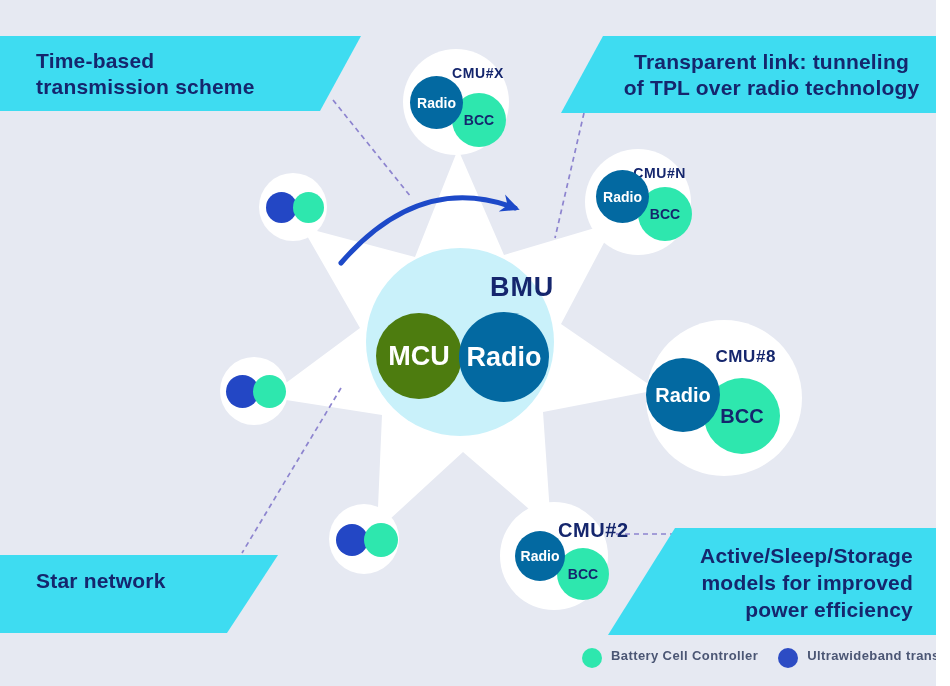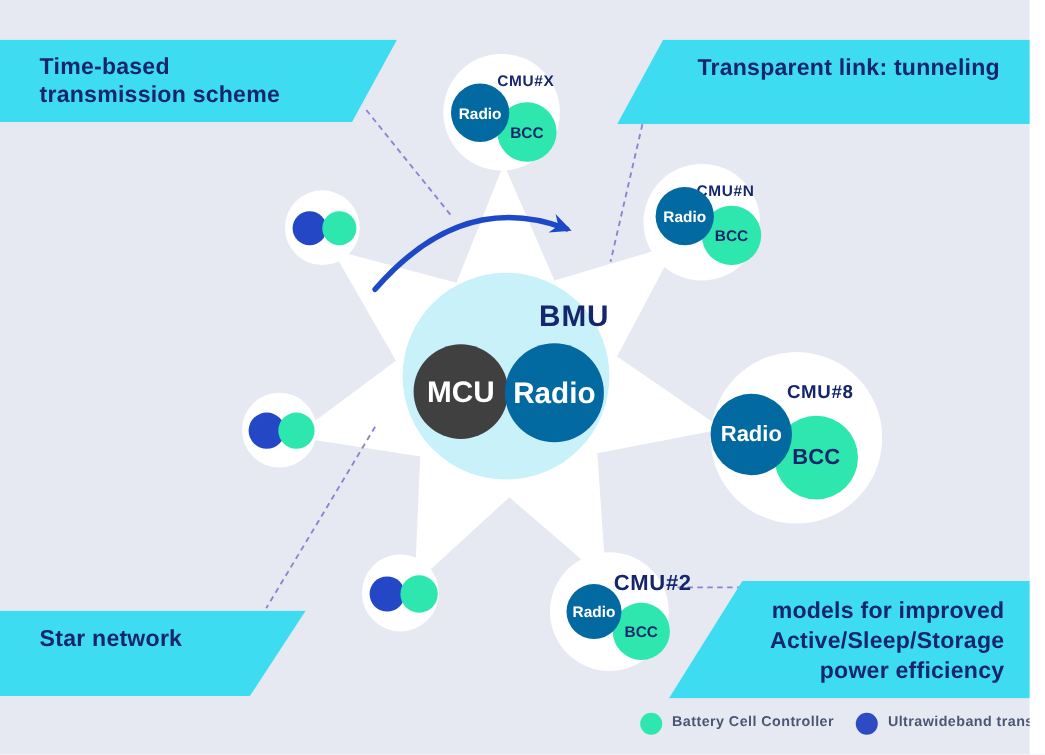--- a/index.html
+++ b/index.html
@@ -9,21 +9,21 @@
 
   .banner{position:absolute;background:#3EDCF1;color:#15266D;font-weight:bold;
           font-size:21px;line-height:26px;letter-spacing:.2px;box-sizing:border-box;}
   .banner .bline{white-space:nowrap;}
 
   .node{position:absolute;background:#FFFFFF;border-radius:50%;}
   .chip{position:absolute;border-radius:50%;display:flex;align-items:center;justify-content:center;
         font-weight:bold;box-sizing:border-box;}
   .chip.radio{background:#0369a1;color:#FFFFFF;}
   .chip.bcc{background:#2EE7AE;color:#15266D;}
-  .chip.mcu{background:#404040;color:#FFFFFF;}
+  .chip.mcu{background:#4d7c0f;color:#FFFFFF;}
   .cmu-label{position:absolute;color:#15266D;font-weight:bold;letter-spacing:.6px;white-space:nowrap;}
   .dot{position:absolute;border-radius:50%;}
   .dot.blue{background:#2347C5;}
   .dot.green{background:#2EE7AE;}
 
   .bmu-circle{position:absolute;left:366px;top:248px;width:188px;height:188px;border-radius:50%;background:#C9F1FA;}
   .bmu-title{position:absolute;left:366px;top:272px;width:188px;text-align:right;
              color:#15266D;font-weight:bold;font-size:27px;letter-spacing:.8px;}
 
   .legend{position:absolute;left:582px;top:648px;display:flex;align-items:center;gap:20px;}
@@ -56,31 +56,32 @@
 
   <div class="banner" style="left:0;top:36px;width:361px;height:75px;padding:12px 0 0 36px;
               clip-path:polygon(0 0,100% 0,calc(100% - 41px) 100%,0 100%);">
     <div class="bline">Time-based</div>
     <div class="bline">transmission scheme</div>
   </div>
 
   <div class="banner" style="left:561px;top:36px;width:389px;height:77px;padding:13px 10px 0 42px;text-align:center;
               clip-path:polygon(42px 0,100% 0,100% 100%,0 100%);">
     <div class="bline">Transparent link: tunneling</div>
+    <div class="bline">of TPL over radio technology</div>
   </div>
 
   <div class="banner" style="left:0;top:555px;width:278px;height:78px;padding:13px 0 0 36px;
               clip-path:polygon(0 0,100% 0,calc(100% - 51px) 100%,0 100%);">
     <div class="bline">Star network</div>
   </div>
 
   <div class="banner" style="left:608px;top:528px;width:342px;height:107px;padding:14px 37px 0 0;text-align:right;line-height:27px;
               clip-path:polygon(67px 0,100% 0,100% 100%,0 100%);">
+    <div class="bline">Active/Sleep/Storage</div>
     <div class="bline">models for improved</div>
-    <div class="bline">Active/Sleep/Storage</div>
     <div class="bline">power efficiency</div>
   </div>
 
   <div>
     <div class="bmu-circle"></div>
     <div class="bmu-title">BMU</div>
     <div class="chip mcu" style="left:376px;top:313px;width:86px;height:86px;font-size:27px;">MCU</div>
     <div class="chip radio" style="left:459px;top:312px;width:90px;height:90px;font-size:27px;">Radio</div>
   </div>
 

